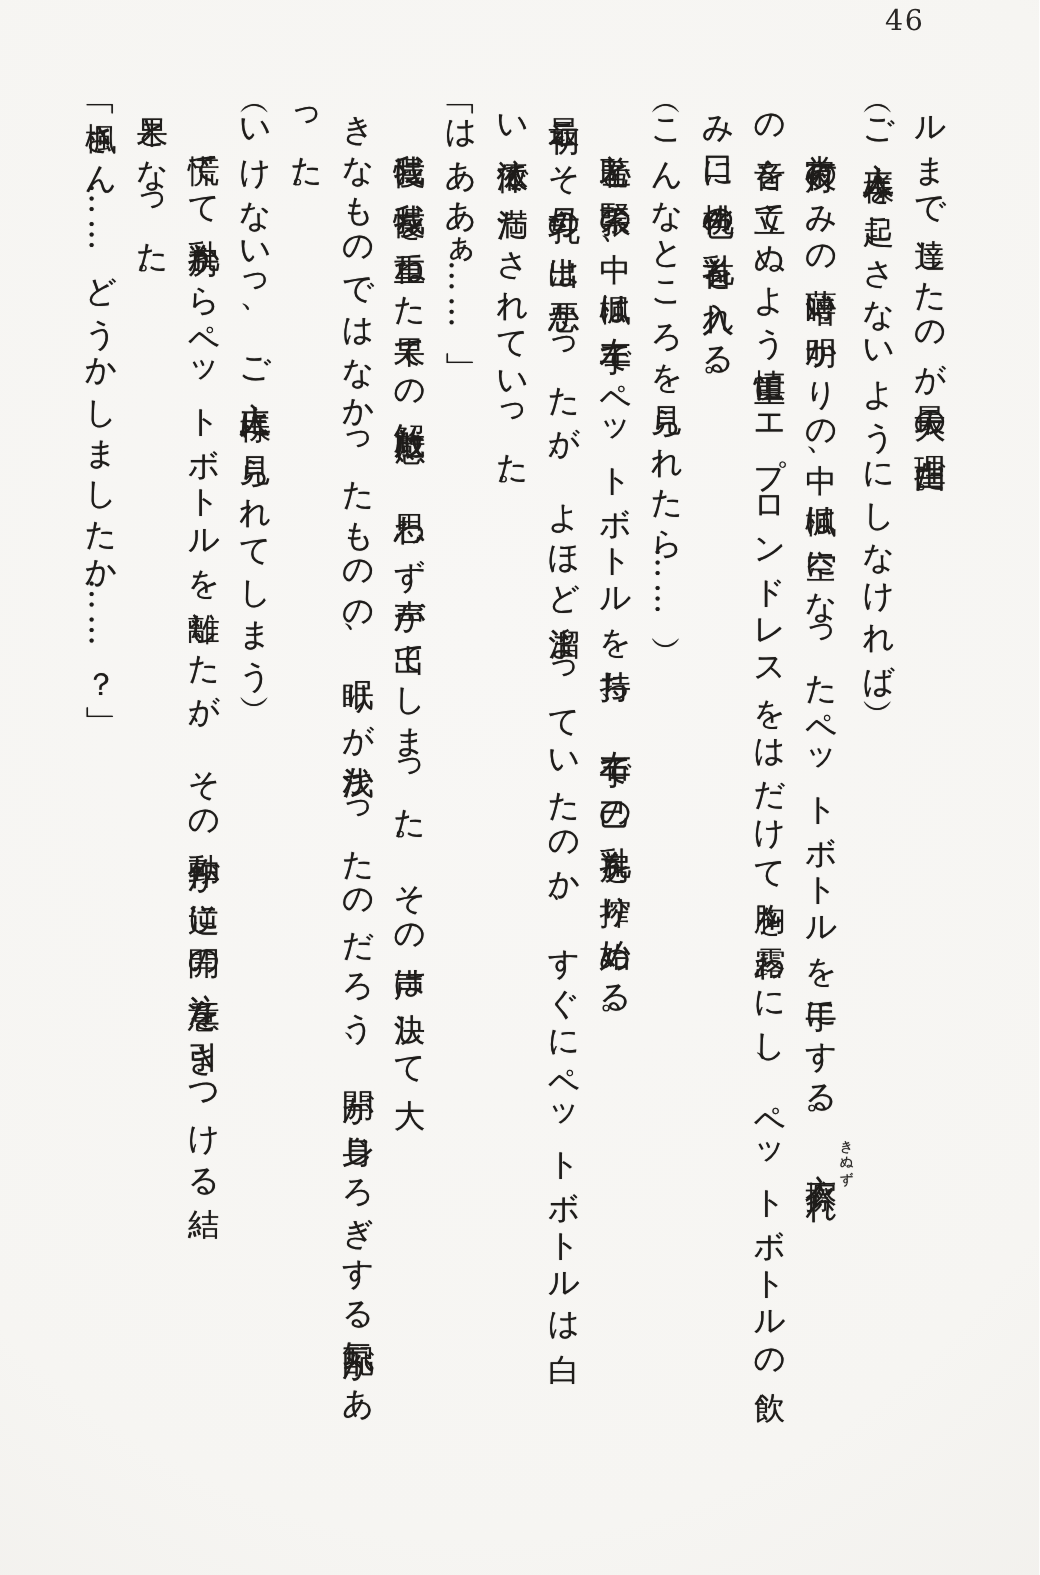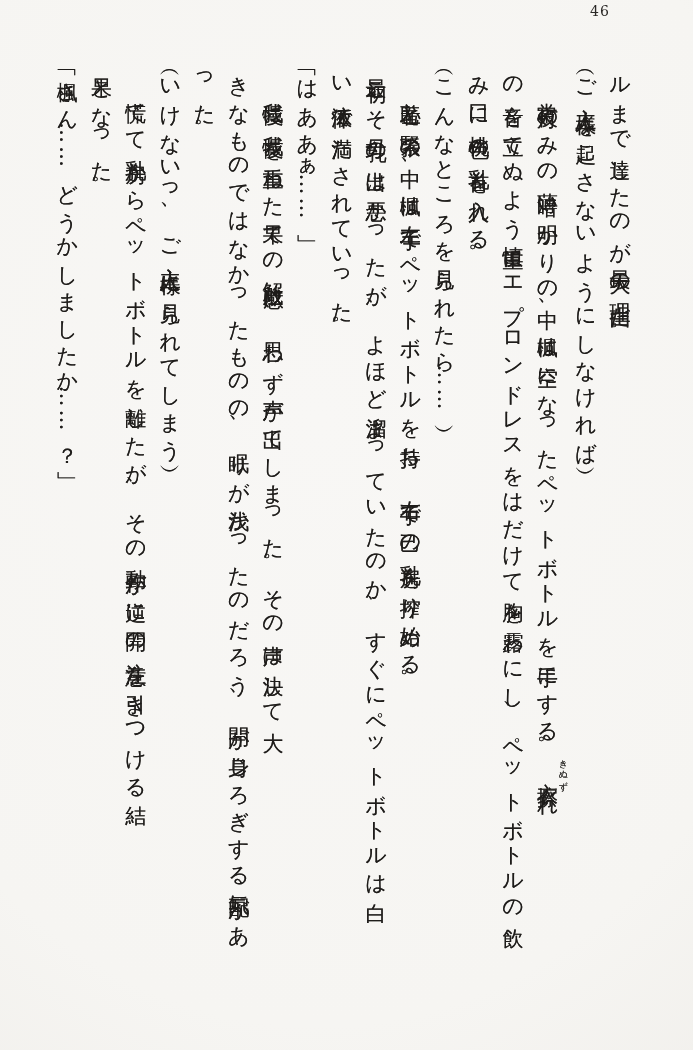--- a/index.html
+++ b/index.html
@@ -17,21 +17,21 @@
       radial-gradient(ellipse 130% 105% at 46% 40%,
         #f8f7f5 0%, #f6f5f2 55%, #efede9 85%, #e5e3df 100%);
     font-family: "DejaVu Serif", "Liberation Serif", serif;
     color: #1e1c1a;
     overflow: hidden;
   }
   .page-number {
     position: absolute;
     top: 3px;
     left: 590px;
-    font-size: 14px;
+    font-size: 19px;
     letter-spacing: 1px;
     color: #2a2826;
   }
   .text-block {
     position: absolute;
     top: 62px;
     right: 56px;
     width: 584px;
     height: 920px;
     writing-mode: vertical-rl;

